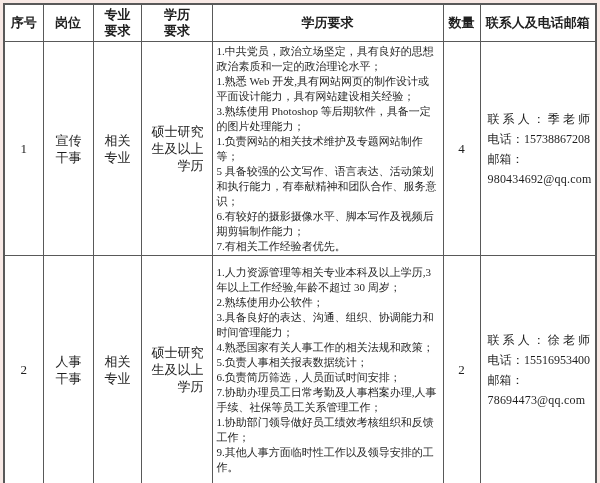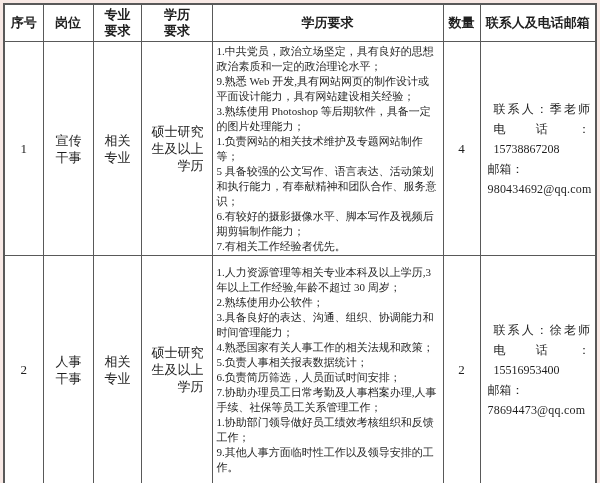--- a/index.html
+++ b/index.html
@@ -26,21 +26,21 @@
   td.center { text-align:center; font-size:13px; line-height:17px; }
   .wrap2 { width:27px;  margin:0 auto; text-align:right; }
   .wrap4 { width:54px;  margin:0 auto; text-align:right; }
   tr.row-1 > td { height:213px; }
   tr.row-2 > td { height:227px; }
   td.req-cell { vertical-align:middle; }
   .req-list { padding:1px 4px 1px 4px; }
   .req-item { font-size:11px; line-height:15px; text-align:left; }
   td.contact-cell { vertical-align:middle; }
   .contact-block { padding:0 5px 0 7px; font-size:12px; line-height:20px; }
-  .jline { text-align:justify; text-align-last:justify; text-justify:inter-character;margin-left:6px; }
+  .jline { text-align:justify; text-align-last:justify; text-justify:inter-character; }
   .email-line { text-align:left; font-size:12px; letter-spacing:0.2px; }
 </style>
 </head>
 <body>
 
 <table class="job-table">
   <colgroup>
     <col style="width:39px">
       <col style="width:50px">
       <col style="width:48px">
@@ -82,21 +82,21 @@
         </td>
       <td class="center">
           <div class="wrap2">相关专业</div>
         </td>
       <td class="center">
           <div class="wrap4">硕士研究生及以上学历</div>
         </td>
       <td class="req-cell">
         <div class="req-list">
           <div class="req-item">1.中共党员，政治立场坚定，具有良好的思想政治素质和一定的政治理论水平；</div>
-          <div class="req-item">9.熟悉 Web 开发,具有网站网页的制作设计或平面设计能力，具有网站建设相关经验；</div>
+          <div class="req-item">1.熟悉 Web 开发,具有网站网页的制作设计或平面设计能力，具有网站建设相关经验；</div>
           <div class="req-item">3.熟练使用 Photoshop 等后期软件，具备一定的图片处理能力；</div>
           <div class="req-item">1.负责网站的相关技术维护及专题网站制作等；</div>
           <div class="req-item">5 具备较强的公文写作、语言表达、活动策划和执行能力，有奉献精神和团队合作、服务意识；</div>
           <div class="req-item">6.有较好的摄影摄像水平、脚本写作及视频后期剪辑制作能力；</div>
           <div class="req-item">7.有相关工作经验者优先。</div>
         </div>
       </td>
       <td class="center">4</td>
       <td class="contact-cell">
         <div class="contact-block">

